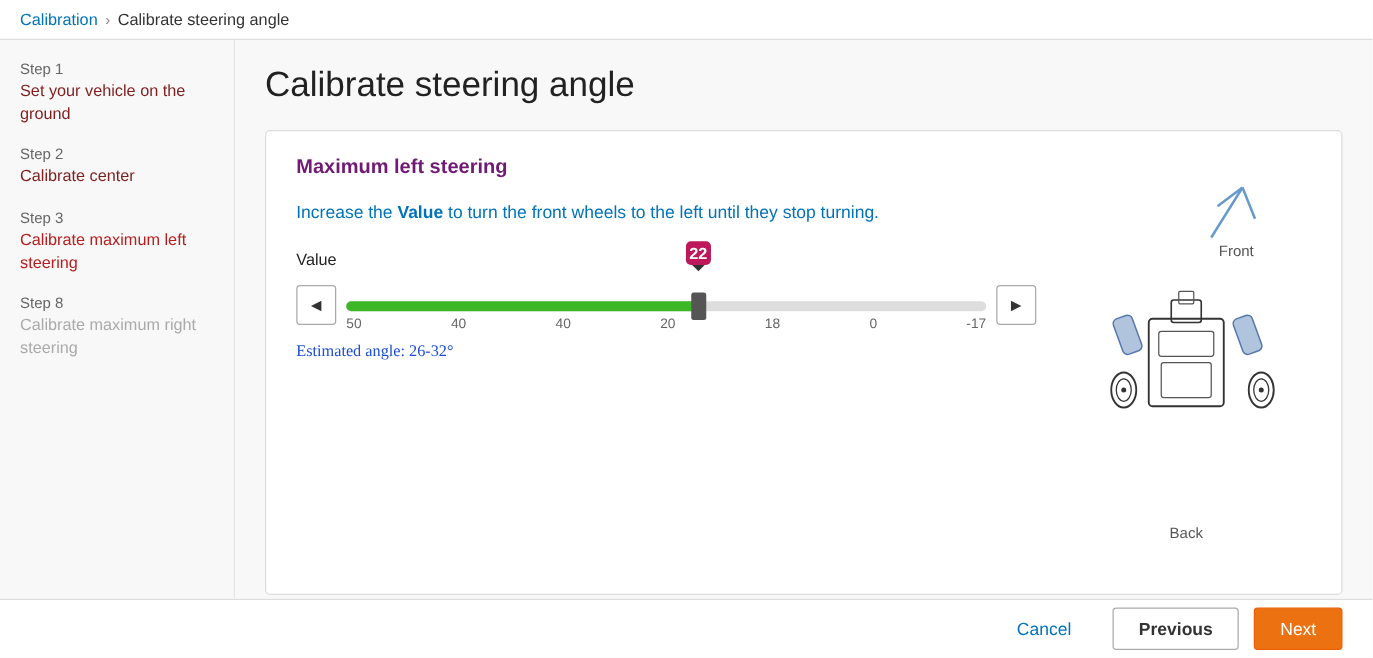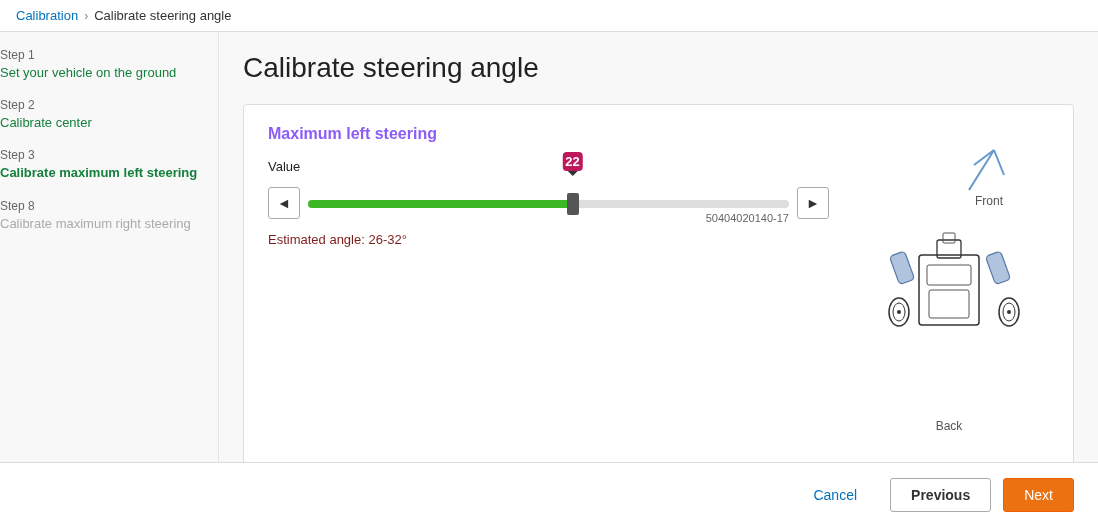--- a/index.html
+++ b/index.html
@@ -41,45 +41,45 @@
 
     
     .main-layout {
       display: flex;
       flex: 1;
       overflow: hidden;
     }
 
     
     .sidebar {
-      width: 219px;
+      width: 188px;
       background: #f8f8f8;
-      padding: 16px 0;
+      padding: 16px 16px;
       border-right: 1px solid #e5e5e5;
       flex-shrink: 0;
     }
     .sidebar-step {
       margin-bottom: 16px;
     }
     .sidebar-step-number {
       font-size: 12px;
       color: #666;
       margin-bottom: 2px;
     }
     .sidebar-step-label {
       font-size: 13px;
       line-height: 1.4;
     }
     .sidebar-step-label.active {
-      color: #15803d;
+      color: #7f1d1d;
       cursor: pointer;
     }
     .sidebar-step-label.current {
-      color: #15803d;
-      font-weight: 700;
+      color: #b91c1c;
+      font-weight: 400;
     }
     .sidebar-step-label.disabled {
       color: #aaa;
     }
 
     
     .content-area {
       flex: 1;
       padding: 20px 24px 0 24px;
       overflow: auto;
@@ -108,21 +108,21 @@
       display: flex;
       flex-direction: column;
       align-items: center;
       justify-content: center;
       padding: 10px 0 10px 20px;
     }
 
     .section-title {
       font-size: 16px;
       font-weight: 600;
-      color: #8b5cf6;
+      color: #701a75;
       margin-bottom: 16px;
     }
     .instruction-text {
       font-size: 14px;
       color: #0073bb;
       margin-bottom: 20px;
       line-height: 1.5;
     }
     .instruction-text strong {
       font-weight: 700;
@@ -206,43 +206,44 @@
       transform: translate(-50%, -50%);
       width: 12px;
       height: 22px;
       background: #555;
       border-radius: 2px;
       cursor: pointer;
     }
 
     .slider-ticks {
       display: flex;
-      justify-content: flex-end;
+      justify-content: space-between;
       margin-top: 4px;
       font-size: 11px;
       color: #666;
     }
 
     .estimated-angle {
       font-size: 13px;
-      color: #7f1d1d;
+      color: #1d4ed8;
       margin-top: 2px;
+      font-family: Liberation Serif, serif;
     }
 
     
     .footer {
       background: #fff;
       border-top: 1px solid #ddd;
       padding: 12px 24px;
       display: flex;
       align-items: center;
       justify-content: flex-end;
       gap: 12px;
       flex-shrink: 0;
-      height: 64px;
+      height: 47px;
     }
     .btn {
       padding: 8px 20px;
       font-size: 14px;
       border-radius: 3px;
       cursor: pointer;
       font-weight: 400;
       border: 1px solid transparent;
     }
     .btn-link {
@@ -293,40 +294,43 @@
   </div>
 
   <div class="content-area">
     <h1 class="page-title">Calibrate steering angle</h1>
 
     <div class="card">
 
       <div class="card-left">
         <div class="section-title">Maximum left steering</div>
 
+        <div class="instruction-text">
+          <span>Increase the </span><strong>Value</strong><span> to turn the front wheels to the left until they stop turning.</span>
+        </div>
 
         <div class="value-label">Value</div>
 
         <div class="slider-container">
           <button class="slider-btn">
             <span>◄</span>
           </button>
 
           <div class="slider-wrapper">
             <div class="slider-value-bubble" style="left: 55%;">22</div>
             <div class="slider-track">
               <div class="slider-fill" style="width: 55%;"></div>
               <div class="slider-thumb" style="left: 55%;"></div>
             </div>
             <div class="slider-ticks">
               <span>50</span>
               <span>40</span>
               <span>40</span>
               <span>20</span>
-              <span>14</span>
+              <span>18</span>
               <span>0</span>
               <span>-17</span>
             </div>
           </div>
 
           <button class="slider-btn">
             <span>►</span>
           </button>
         </div>
 

